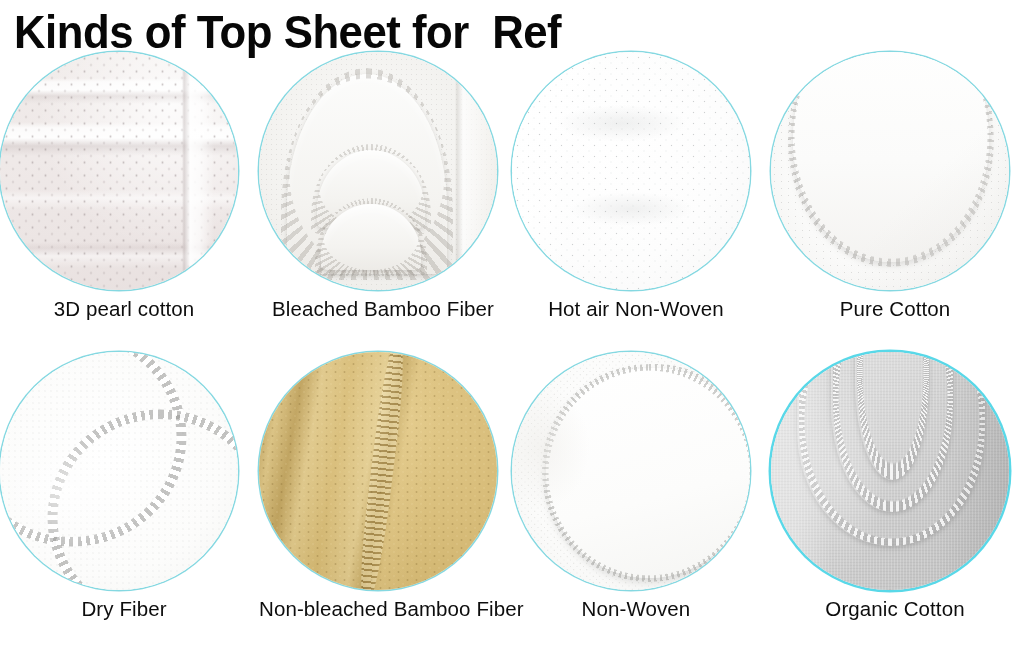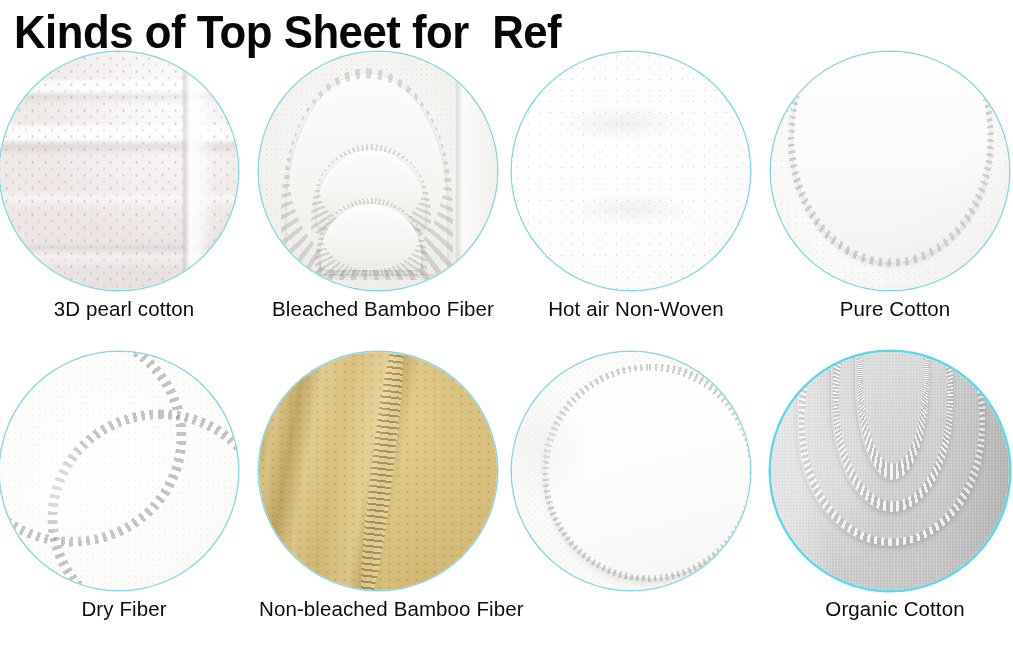--- a/index.html
+++ b/index.html
@@ -356,20 +356,21 @@
       <div class="caption">Non-bleached Bamboo Fiber</div>
     </div>
 
     <div class="cell" style="left:512px;top:352px;">
       <div class="swatch tex-nonwoven">
         <div class="layer dotf"></div>
         <div class="layer dotf2"></div>
         <div class="blob" style="left:34px;top:16px;width:206px;height:210px;"></div>
         <div class="layer" style="background:radial-gradient(ellipse 70px 90px at 12% 40%, rgba(236,234,230,0.5), rgba(236,234,230,0) 70%);"></div>
       </div>
+      <div class="caption">Non-Woven</div>
     </div>
 
     <div class="cell" style="left:771px;top:352px;">
       <div class="swatch tex-ocotton ring-bright">
         <div class="layer weave"></div>
         <div class="useam" style="left:26px;top:-58px;width:186px;height:252px;"></div>
         <div class="useam" style="left:60px;top:-72px;width:120px;height:232px;"></div>
         <div class="useam" style="left:84px;top:-86px;width:72px;height:214px;"></div>
         <div class="layer shade"></div>
       </div>

